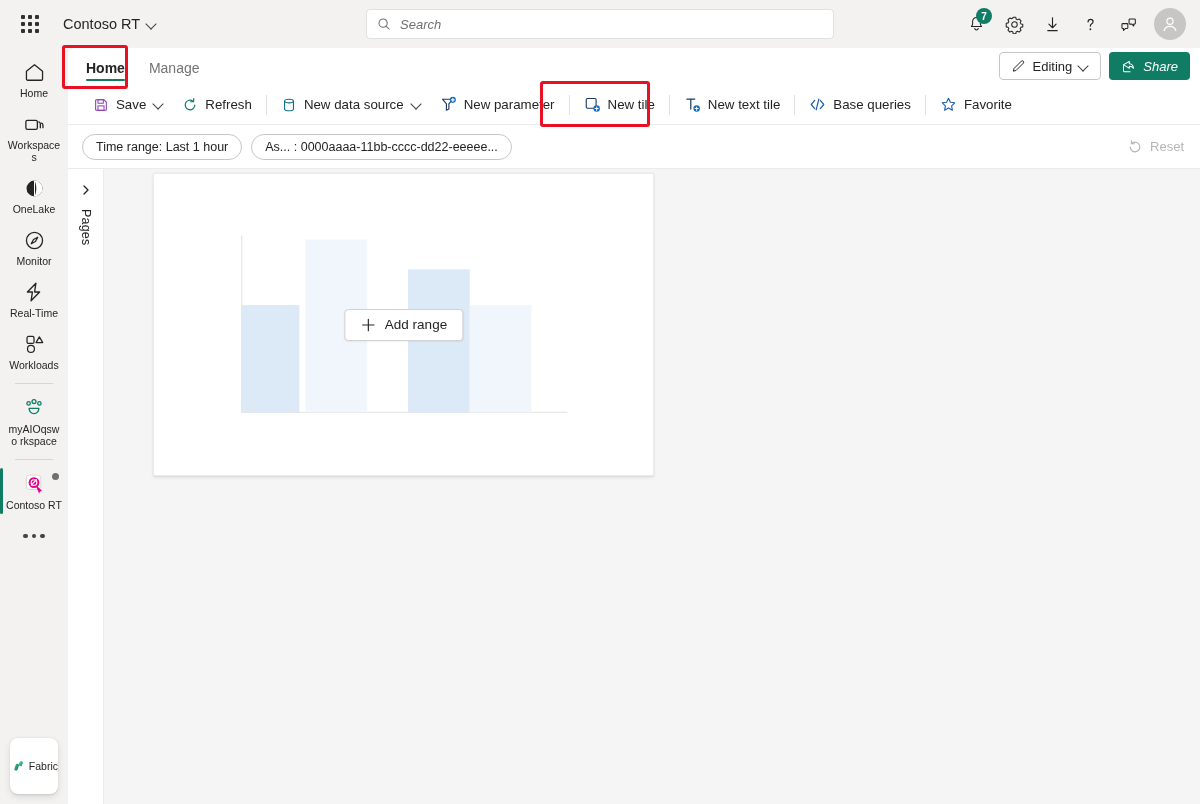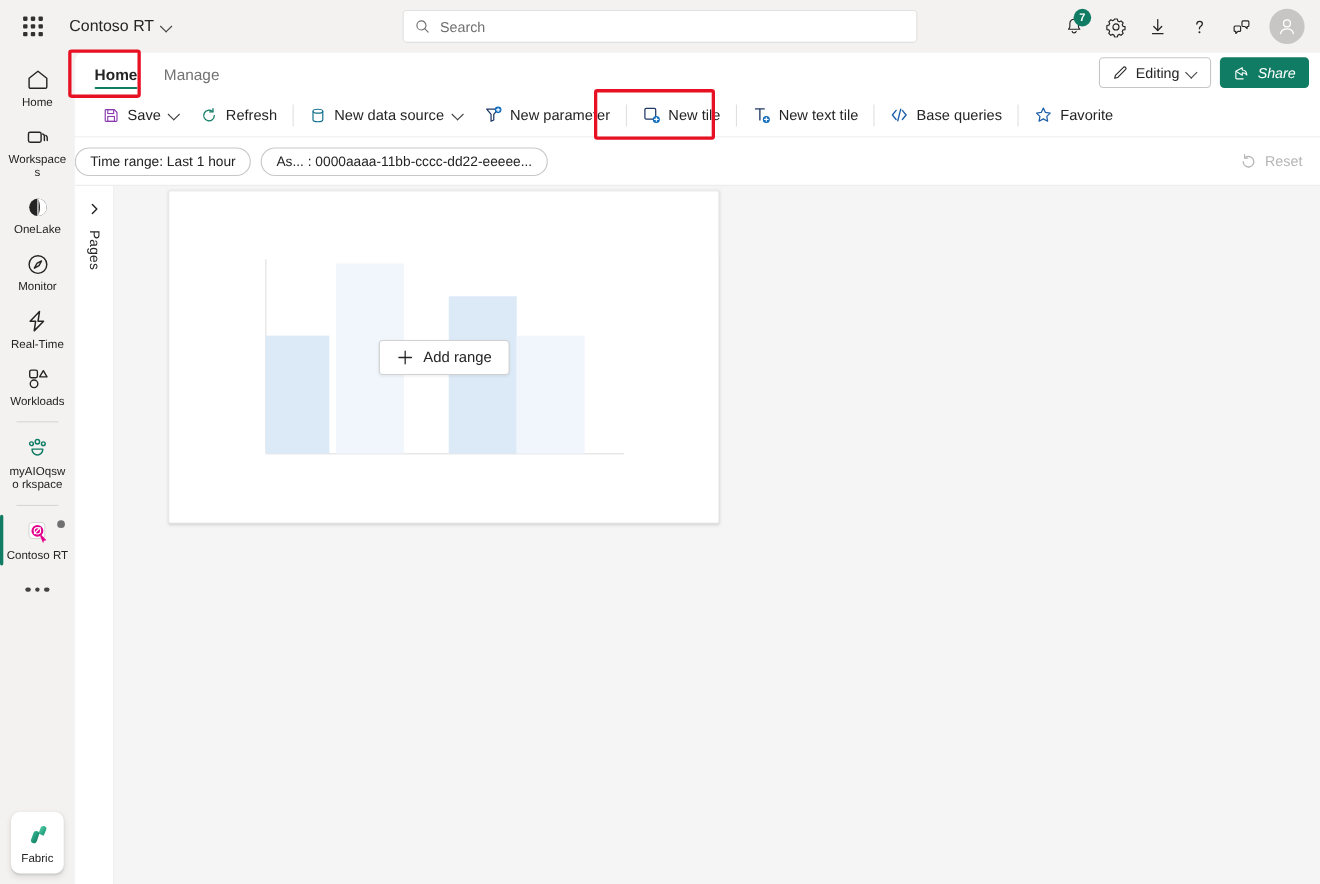--- a/index.html
+++ b/index.html
@@ -33,20 +33,21 @@
     content: ""; position: absolute; left: 0; top: 1px;
     width: 7px; height: 7px;
     border-right: 1.3px solid #424242; border-bottom: 1.3px solid #424242;
     transform: rotate(45deg);
   }
   .searchwrap {
     position: absolute; left: 366px; top: 9px; width: 468px; height: 30px;
     background: #fff; border: 1px solid #e0e0e0; border-radius: 4px;
     display: flex; align-items: center; padding: 0 10px; gap: 9px;
     cursor: text;
+    font-style: italic;
   }
   .searchwrap .ph { font-size: 13px; color: #707070; }
   .topicons {
     position: absolute; right: 8px; top: 0; height: 48px;
     display: flex; align-items: center; gap: 2px;
   }
   .ticon {
     width: 36px; height: 36px; border-radius: 4px;
     display: flex; align-items: center; justify-content: center;
     cursor: pointer; position: relative; color: #242424;
@@ -93,21 +94,21 @@
   }
   .dots {
     width: 38px; height: 28px; display: flex; align-items: center;
     justify-content: center; gap: 4px; cursor: pointer; border-radius: 4px;
     margin-top: 4px;
   }
   .dots i { width: 4.5px; height: 4.5px; border-radius: 50%; background: #424242; }
   .fabric-card {
     position: absolute; bottom: 10px; left: 10px;
     width: 48px; height: 56px; background: #fff; border-radius: 8px;
-    display: flex; flex-direction: column; align-items: center; justify-content: center;
+    display: flex; flex-direction: row; align-items: center; justify-content: center;
     gap: 3px; box-shadow: 0 0.6px 1.8px rgba(0,0,0,.10), 0 3px 7px rgba(0,0,0,.10);
     cursor: pointer;
   }
   .fabric-card span { font-size: 10.5px; color: #242424; }
 
   
   .shell {
     position: absolute; left: 68px; top: 48px;
     width: 1132px; height: 756px; background: #fff;
     border-top-left-radius: 8px;
@@ -160,21 +161,21 @@
     content: ""; position: absolute; left: 1px; top: 1px;
     width: 7px; height: 7px;
     border-right: 1.3px solid #424242; border-bottom: 1.3px solid #424242;
     transform: rotate(45deg);
   }
   .sep { width: 1px; height: 20px; background: #e0e0e0; margin: 0 5px; }
 
   
   .filterbar {
     height: 44px; background: #fff; border-bottom: 1px solid #ebebeb;
-    display: flex; align-items: center; gap: 9px;
+    display: flex; align-items: center; padding-left: 14px; gap: 9px;
     position: relative;
   }
   .pill {
     height: 26px; padding: 0 13px; border: 1px solid #c7c7c7;
     border-radius: 13px; display: flex; align-items: center;
     font-size: 12.5px; color: #242424; cursor: pointer; background: #fff;
   }
   .reset {
     position: absolute; right: 16px; display: flex; align-items: center;
     gap: 7px; font-size: 13px; color: #b5b5b5; cursor: default;

